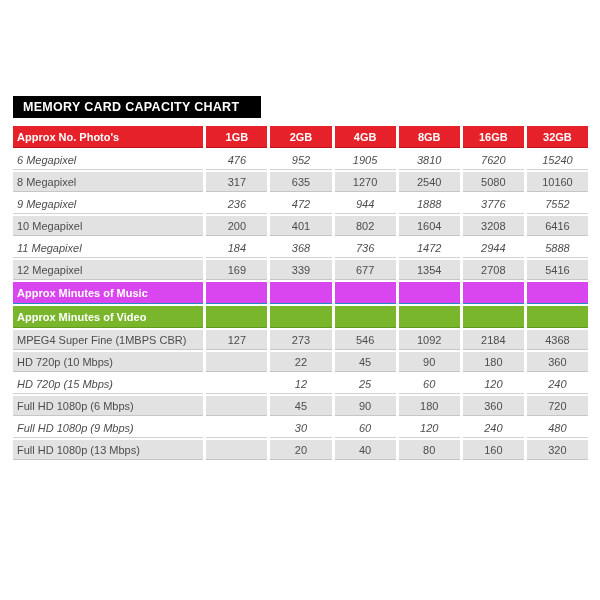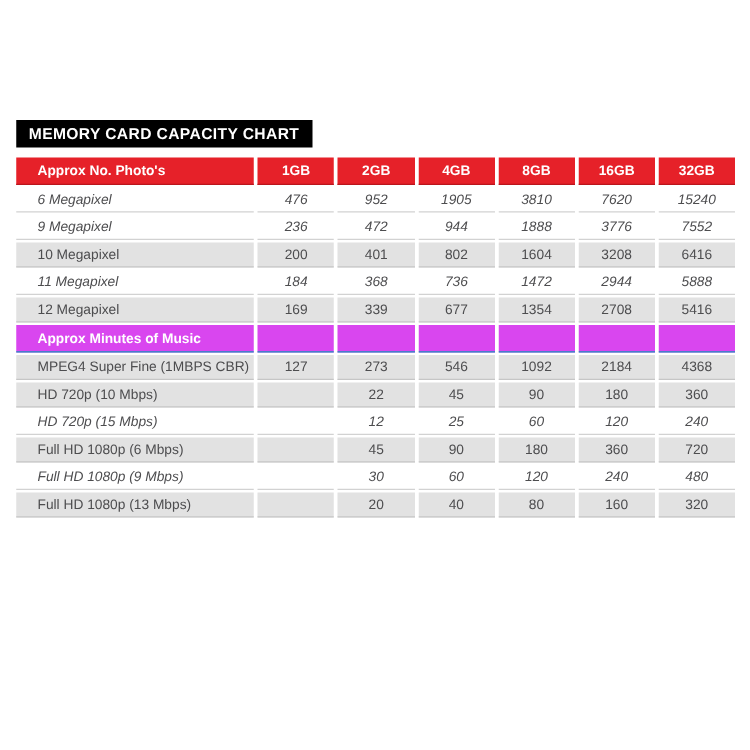--- a/index.html
+++ b/index.html
@@ -20,21 +20,21 @@
   .title-bar {
     position: absolute;
     left: 13px;
     top: 96px;
     height: 22px;
     background: #000000;
     color: #ffffff;
     font-size: 12.5px;
     font-weight: bold;
     line-height: 22px;
-    padding: 0 11px 0 10px;
+    padding: 0 22px 0 10px;
     letter-spacing: 0.3px;
     white-space: nowrap;
   }
   table.cap-table {
     position: absolute;
     left: 10px;
     top: 124px;
     width: 581px;
     border-collapse: separate;
     border-spacing: 3px 2px;
@@ -46,21 +46,21 @@
     font-size: 11px;
     color: #4d4d4f;
     height: 19px;
     padding: 0;
     vertical-align: middle;
     overflow: hidden;
     white-space: nowrap;
   }
   td.label {
     text-align: left;
-    padding-left: 17px;
+    padding-left: 4px;
   }
   td.val {
     text-align: center;
   }
   tr.data.white td {
     background: #ffffff;
     border-bottom: 1px solid #d2d2d2;
     font-style: italic;
   }
   tr.data.gray td {
@@ -116,20 +116,29 @@
         </tr>
         <tr class="data white">
           <td class="label">6 Megapixel</td>
           <td class="val">476</td>
           <td class="val">952</td>
           <td class="val">1905</td>
           <td class="val">3810</td>
           <td class="val">7620</td>
           <td class="val">15240</td>
         </tr>
+        <tr class="data gray">
+          <td class="label">8 Megapixel</td>
+          <td class="val">317</td>
+          <td class="val">635</td>
+          <td class="val">1270</td>
+          <td class="val">2540</td>
+          <td class="val">5080</td>
+          <td class="val">10160</td>
+        </tr>
         <tr class="data white">
           <td class="label">9 Megapixel</td>
           <td class="val">236</td>
           <td class="val">472</td>
           <td class="val">944</td>
           <td class="val">1888</td>
           <td class="val">3776</td>
           <td class="val">7552</td>
         </tr>
         <tr class="data gray">
@@ -161,20 +170,29 @@
         </tr>
         <tr class="hdr blue">
           <td class="label">Approx Minutes of Music</td>
           <td class="val"></td>
           <td class="val"></td>
           <td class="val"></td>
           <td class="val"></td>
           <td class="val"></td>
           <td class="val"></td>
         </tr>
+        <tr class="hdr green">
+          <td class="label">Approx Minutes of Video</td>
+          <td class="val"></td>
+          <td class="val"></td>
+          <td class="val"></td>
+          <td class="val"></td>
+          <td class="val"></td>
+          <td class="val"></td>
+        </tr>
         <tr class="data gray">
           <td class="label">MPEG4 Super Fine (1MBPS CBR)</td>
           <td class="val">127</td>
           <td class="val">273</td>
           <td class="val">546</td>
           <td class="val">1092</td>
           <td class="val">2184</td>
           <td class="val">4368</td>
         </tr>
         <tr class="data gray">

